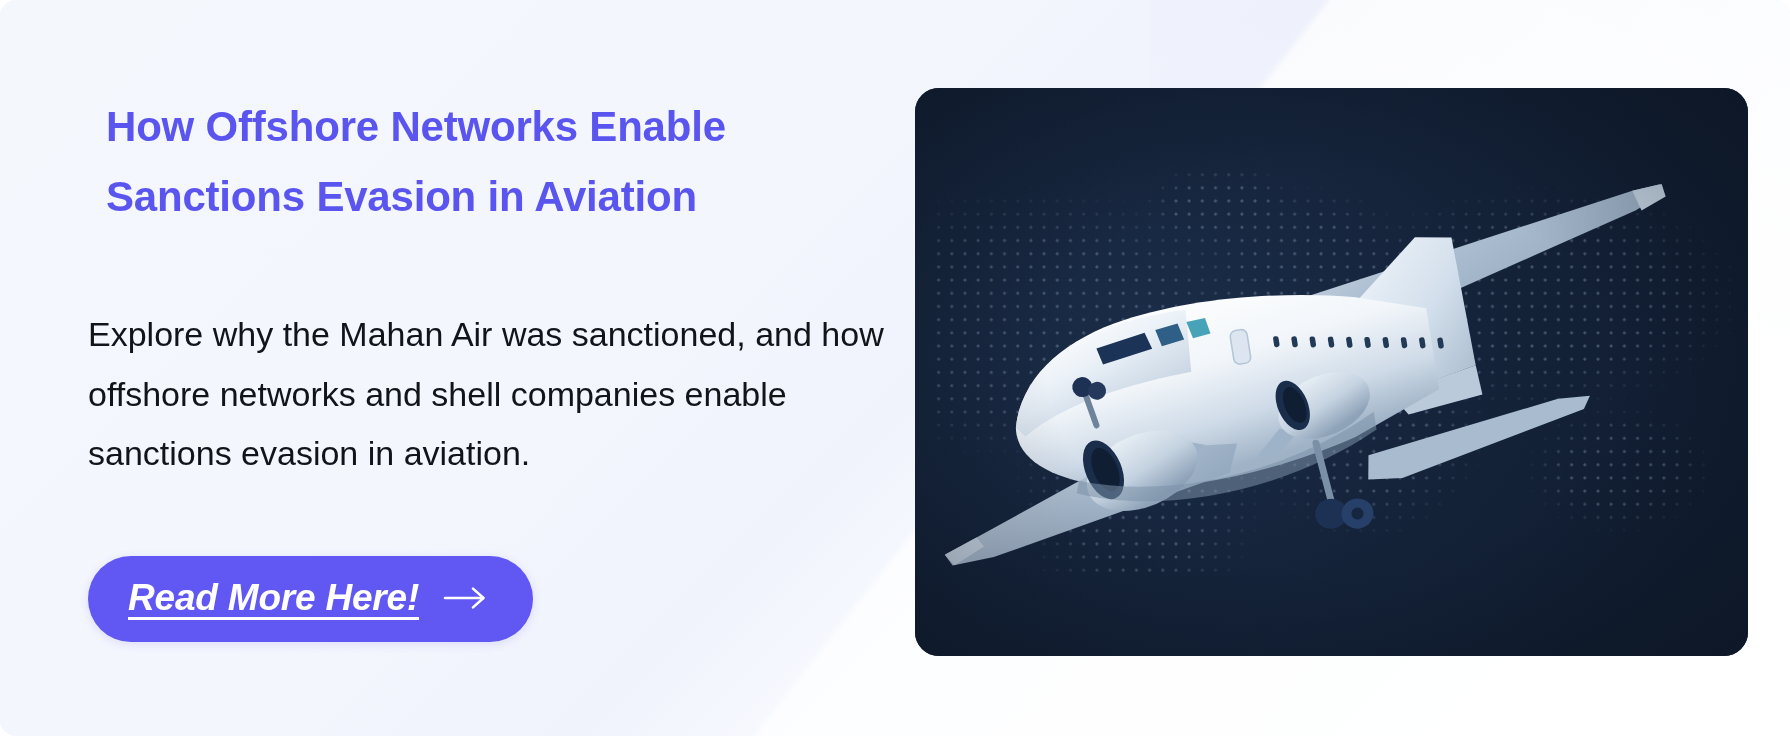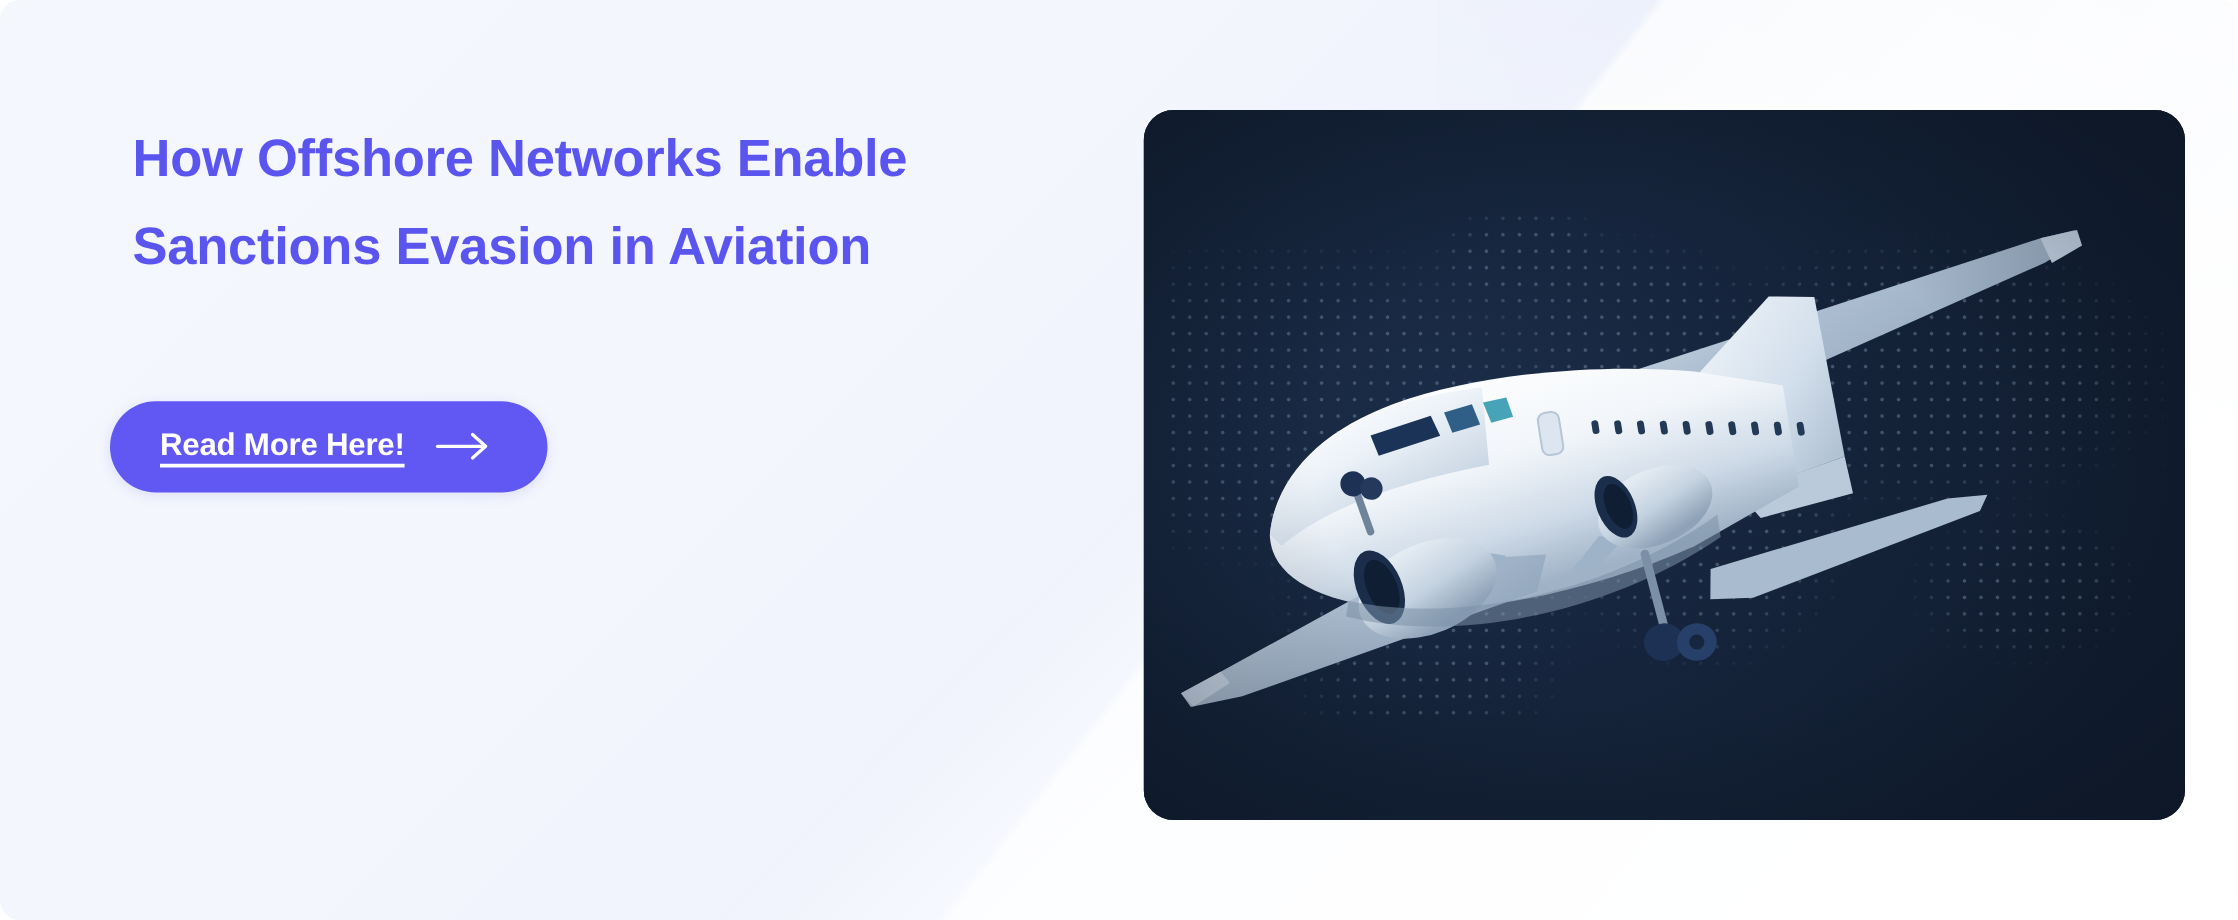--- a/index.html
+++ b/index.html
@@ -88,28 +88,29 @@
     background: #6157f2;
     border: none;
     border-radius: 999px;
     padding: 21px 44px 23px 40px;
     cursor: pointer;
     text-decoration: none;
     box-shadow: 0 2px 10px rgba(97,87,242,0.16);
   }
   .cta-label {
     font-family: "Liberation Sans", sans-serif;
-    font-size: 25px;
+    font-size: 37px;
     font-weight: 700;
     color: #ffffff;
     text-decoration: underline;
     text-underline-offset: 7px;
     text-decoration-thickness: 2.5px;
     white-space: nowrap;
     letter-spacing: -0.2px;
+    font-style: italic;
   }
   .cta-arrow {
     display: inline-flex;
     align-items: center;
     flex: 0 0 auto;
   }
 
   
   .media-card {
     position: absolute;
@@ -172,20 +173,21 @@
 <div class="promo-banner">
 
   <div class="bg-wash"></div>
   <div class="bg-tint-tr"></div>
   <div class="bg-diagonal"></div>
 
   <div class="content-col">
 
     <h1 class="headline">How Offshore Networks Enable Sanctions Evasion in Aviation</h1>
 
+    <p class="subcopy">Explore why the Mahan Air was sanctioned, and how offshore networks and shell companies enable sanctions evasion in aviation.</p>
 
     <div class="cta-wrap">
       <a class="cta-button" href="#">
         <span class="cta-label">Read More Here!</span>
         <span class="cta-arrow">
           <svg width="46" height="24" viewBox="0 0 46 24" fill="none" aria-hidden="true">
             <path d="M2 12 H40" stroke="#ffffff" stroke-width="2.6" stroke-linecap="round"></path>
             <path d="M30 2.6 L40.5 12 L30 21.4" stroke="#ffffff" stroke-width="2.6" stroke-linecap="round" stroke-linejoin="round" fill="none"></path>
           </svg>
         </span>

